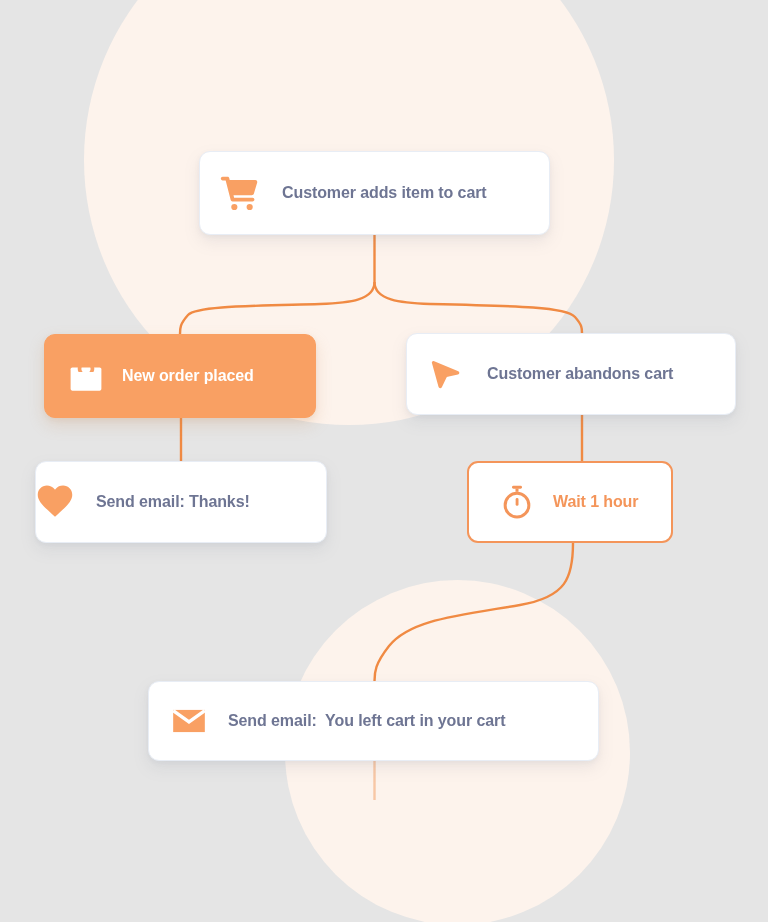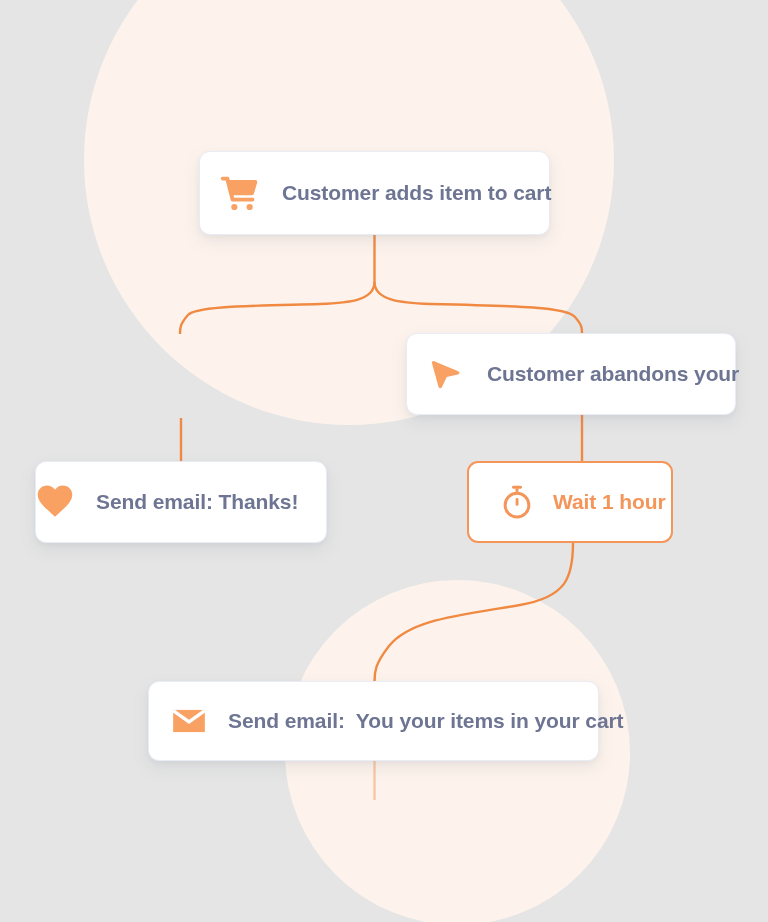--- a/index.html
+++ b/index.html
@@ -55,21 +55,21 @@
     align-items: center;
     box-sizing: border-box;
     border-radius: 11px;
     background: #ffffff;
     border: 1px solid #e8edf5;
     box-shadow: 0 7px 16px rgba(120,130,150,0.13),
                 0 2px 5px rgba(120,130,150,0.07);
   }
   .card .label {
     color: #6e7593;
-    font-size: 21px;
+    font-size: 16px;
     font-weight: bold;
     letter-spacing: -0.1px;
     white-space: pre;
   }
   .card .ico {
     display: flex;
     align-items: center;
     justify-content: center;
     flex: none;
   }
@@ -159,28 +159,37 @@
     <span class="ico">
       <svg width="40" height="40" viewBox="0 0 24 24" fill="#f9a063">
         <path d="M1.6 2.2h2.9c.5 0 .9.33 1.02.8l.3 1.25h15.4c.75 0 1.3.7 1.1 1.42l-1.95 6.6c-.18.6-.73 1.02-1.36 1.02H8.1l.35 1.5h11.1c.62 0 1.12.5 1.12 1.12s-.5 1.13-1.12 1.13H7.5c-.52 0-.97-.36-1.09-.87L3.4 4.45H1.6c-.62 0-1.12-.5-1.12-1.12S.98 2.2 1.6 2.2z"></path>
         <circle cx="8.6" cy="20.4" r="1.85"></circle>
         <circle cx="17.8" cy="20.4" r="1.85"></circle>
       </svg>
     </span>
     <span class="label">Customer adds item to cart</span>
   </div>
 
+  <div class="card" id="card-order">
+    <span class="ico">
+      <svg width="38" height="38" viewBox="0 0 24 24">
+        <path d="M3.4 6.6h17.2c.62 0 1.12.5 1.12 1.13v12.4c0 .62-.5 1.12-1.12 1.12H3.4c-.62 0-1.12-.5-1.12-1.12V7.73c0-.63.5-1.13 1.12-1.13z" fill="#ffffff"></path>
+        <path d="M12 2.2c2.9 0 5.25 2.35 5.25 5.25 0 .72-.2 1.4-.55 1.98h-2.6c.5-.5.8-1.2.8-1.98 0-1.6-1.3-2.9-2.9-2.9s-2.9 1.3-2.9 2.9c0 .78.3 1.48.8 1.98h-2.6a3.86 3.86 0 0 1-.55-1.98C6.75 4.55 9.1 2.2 12 2.2z" fill="#f9a063"></path>
+      </svg>
+    </span>
+    <span class="label">New order placed</span>
+  </div>
 
   <div class="card" id="card-abandon">
     <span class="ico">
       <svg width="38" height="38" viewBox="0 0 24 24" fill="#f9a063">
         <path d="M3.2 5.4c-.5-.9.42-1.9 1.36-1.5l15.2 6.4c1 .42.85 1.86-.2 2.08l-6.5 1.35c-.35.07-.65.3-.8.62l-2.9 6.0c-.47.97-1.9.78-2.1-.28L3.2 5.4z"></path>
       </svg>
     </span>
-    <span class="label">Customer abandons your</span>
+    <span class="label">Customer abandons cart</span>
   </div>
 
   <div class="card" id="card-thanks">
     <span class="ico">
       <svg width="38" height="38" viewBox="0 0 24 24" fill="#f9a063">
         <path d="M12 21.3l-1.6-1.47C4.7 14.65 1.1 11.4 1.1 7.4 1.1 4.15 3.65 1.6 6.9 1.6c1.84 0 3.6.85 4.75 2.2l.35.42.35-.42A6.2 6.2 0 0 1 17.1 1.6c3.25 0 5.8 2.55 5.8 5.8 0 4-3.6 7.25-9.3 12.45L12 21.3z"></path>
       </svg>
     </span>
     <span class="label">Send email: Thanks!</span>
   </div>
@@ -197,16 +206,16 @@
     <span class="label">Wait 1 hour</span>
   </div>
 
   <div class="card" id="card-left-items">
     <span class="ico">
       <svg width="38" height="38" viewBox="0 0 24 24">
         <path d="M2.0 5.0h20v14h-20z" fill="#f9a063"></path>
         <path d="M2.0 5.4l10 7.2 10-7.2" fill="none" stroke="#ffffff" stroke-width="2.1"></path>
       </svg>
     </span>
-    <span class="label">Send email:  You your items in your cart</span>
+    <span class="label">Send email:  You left cart in your cart</span>
   </div>
 
 </div>
 
 </body></html>

